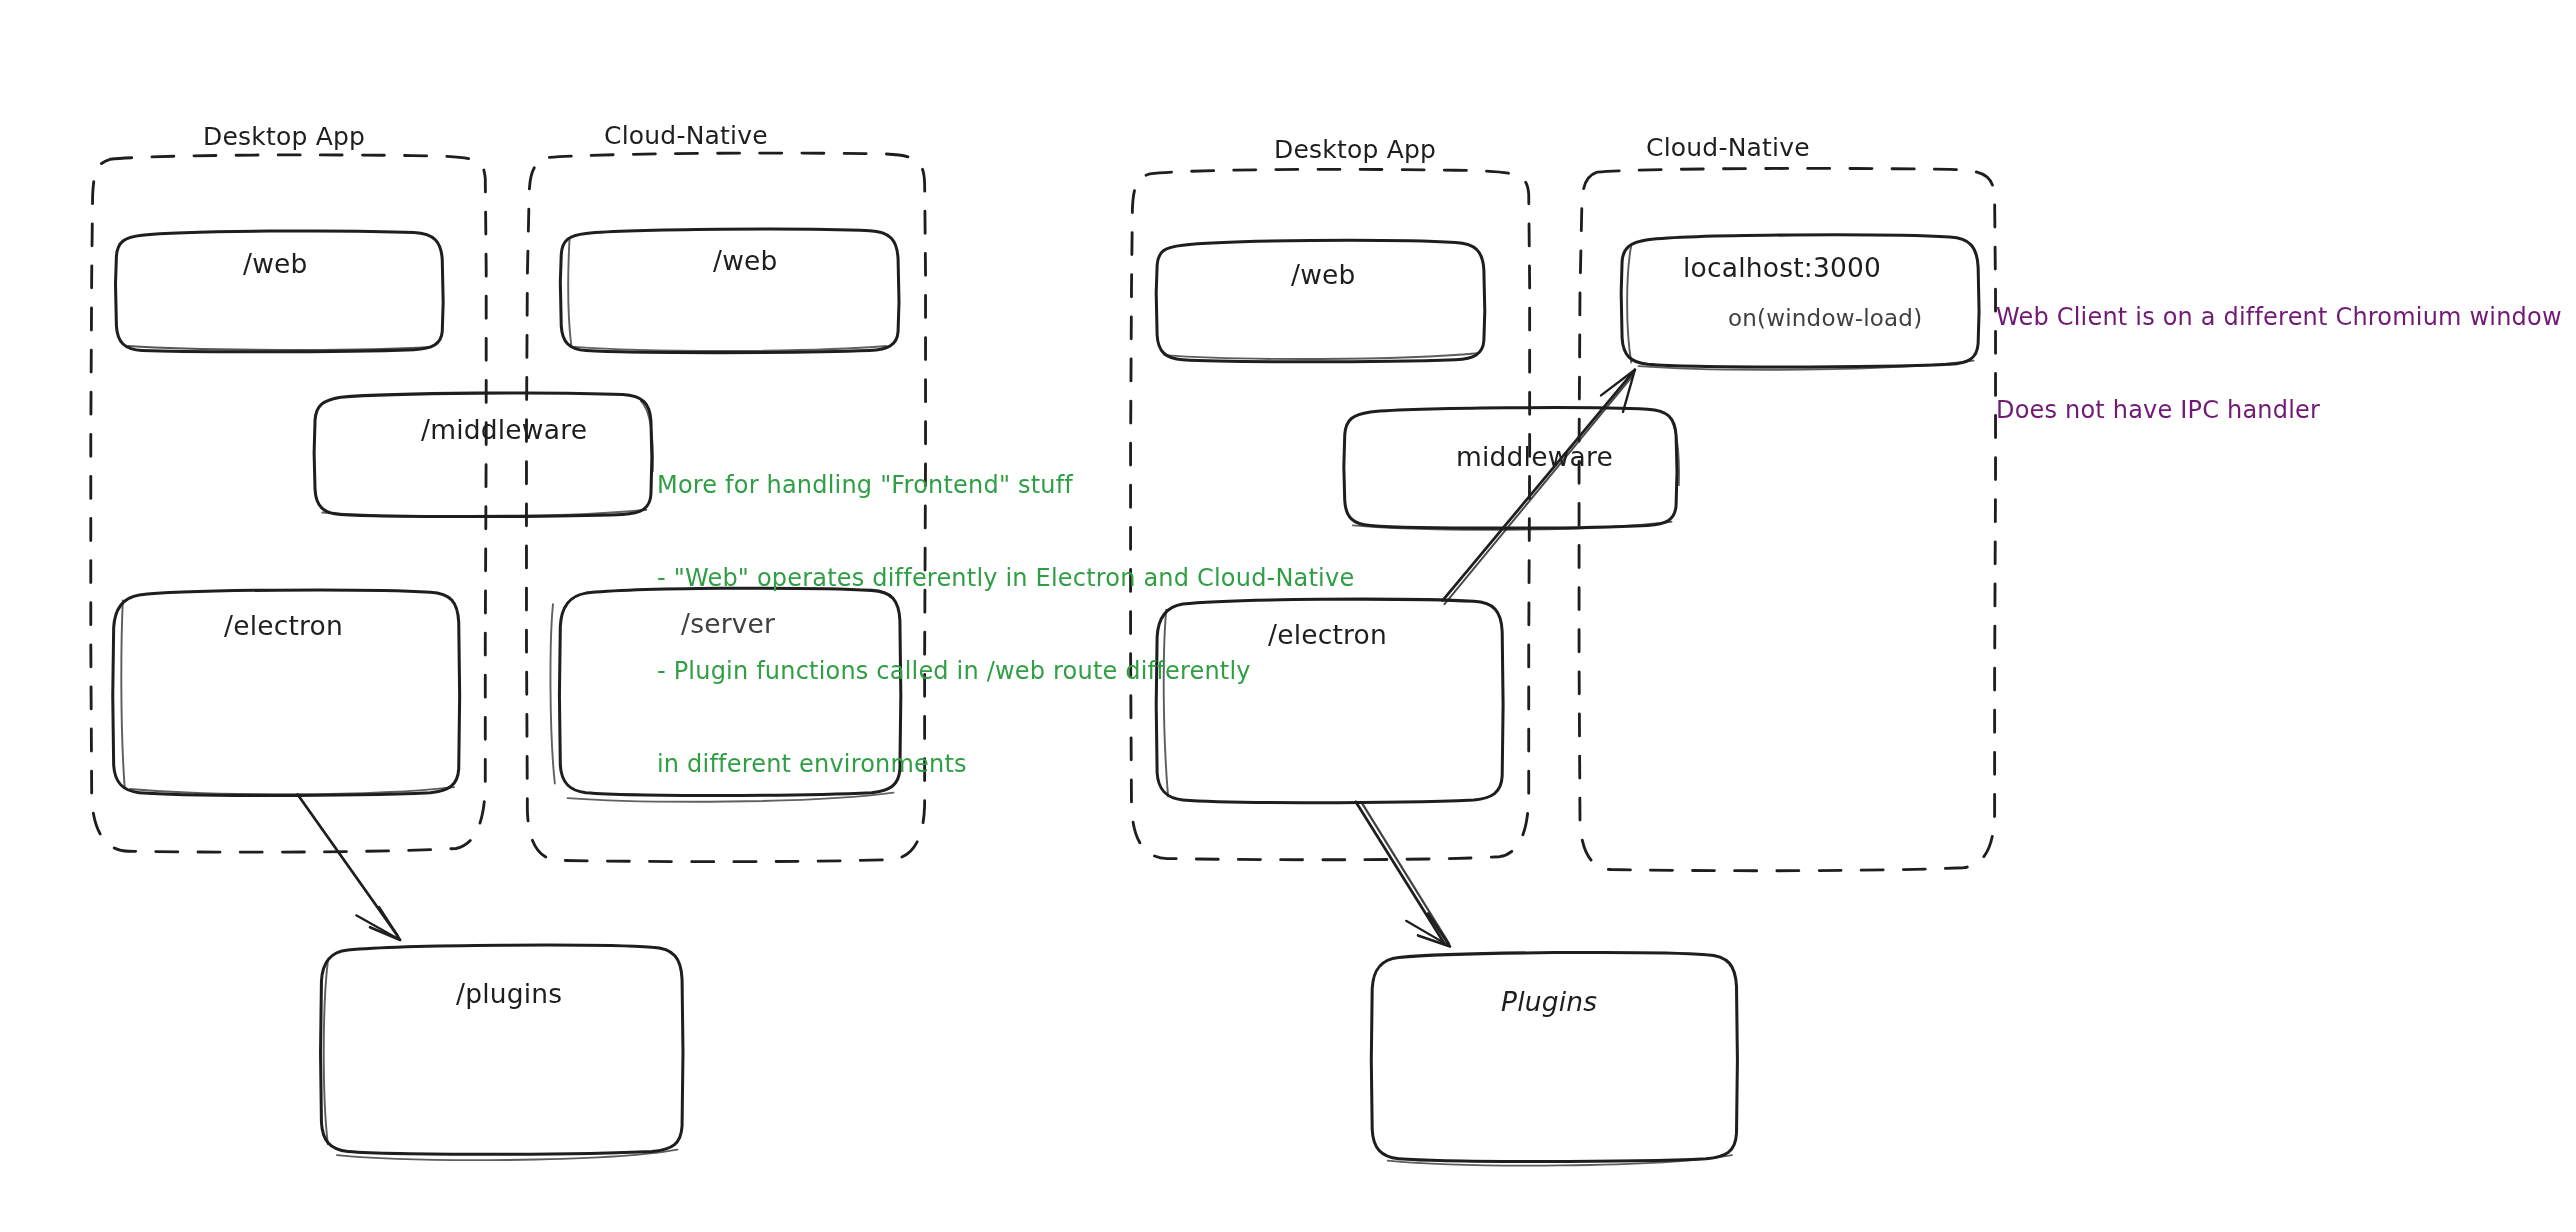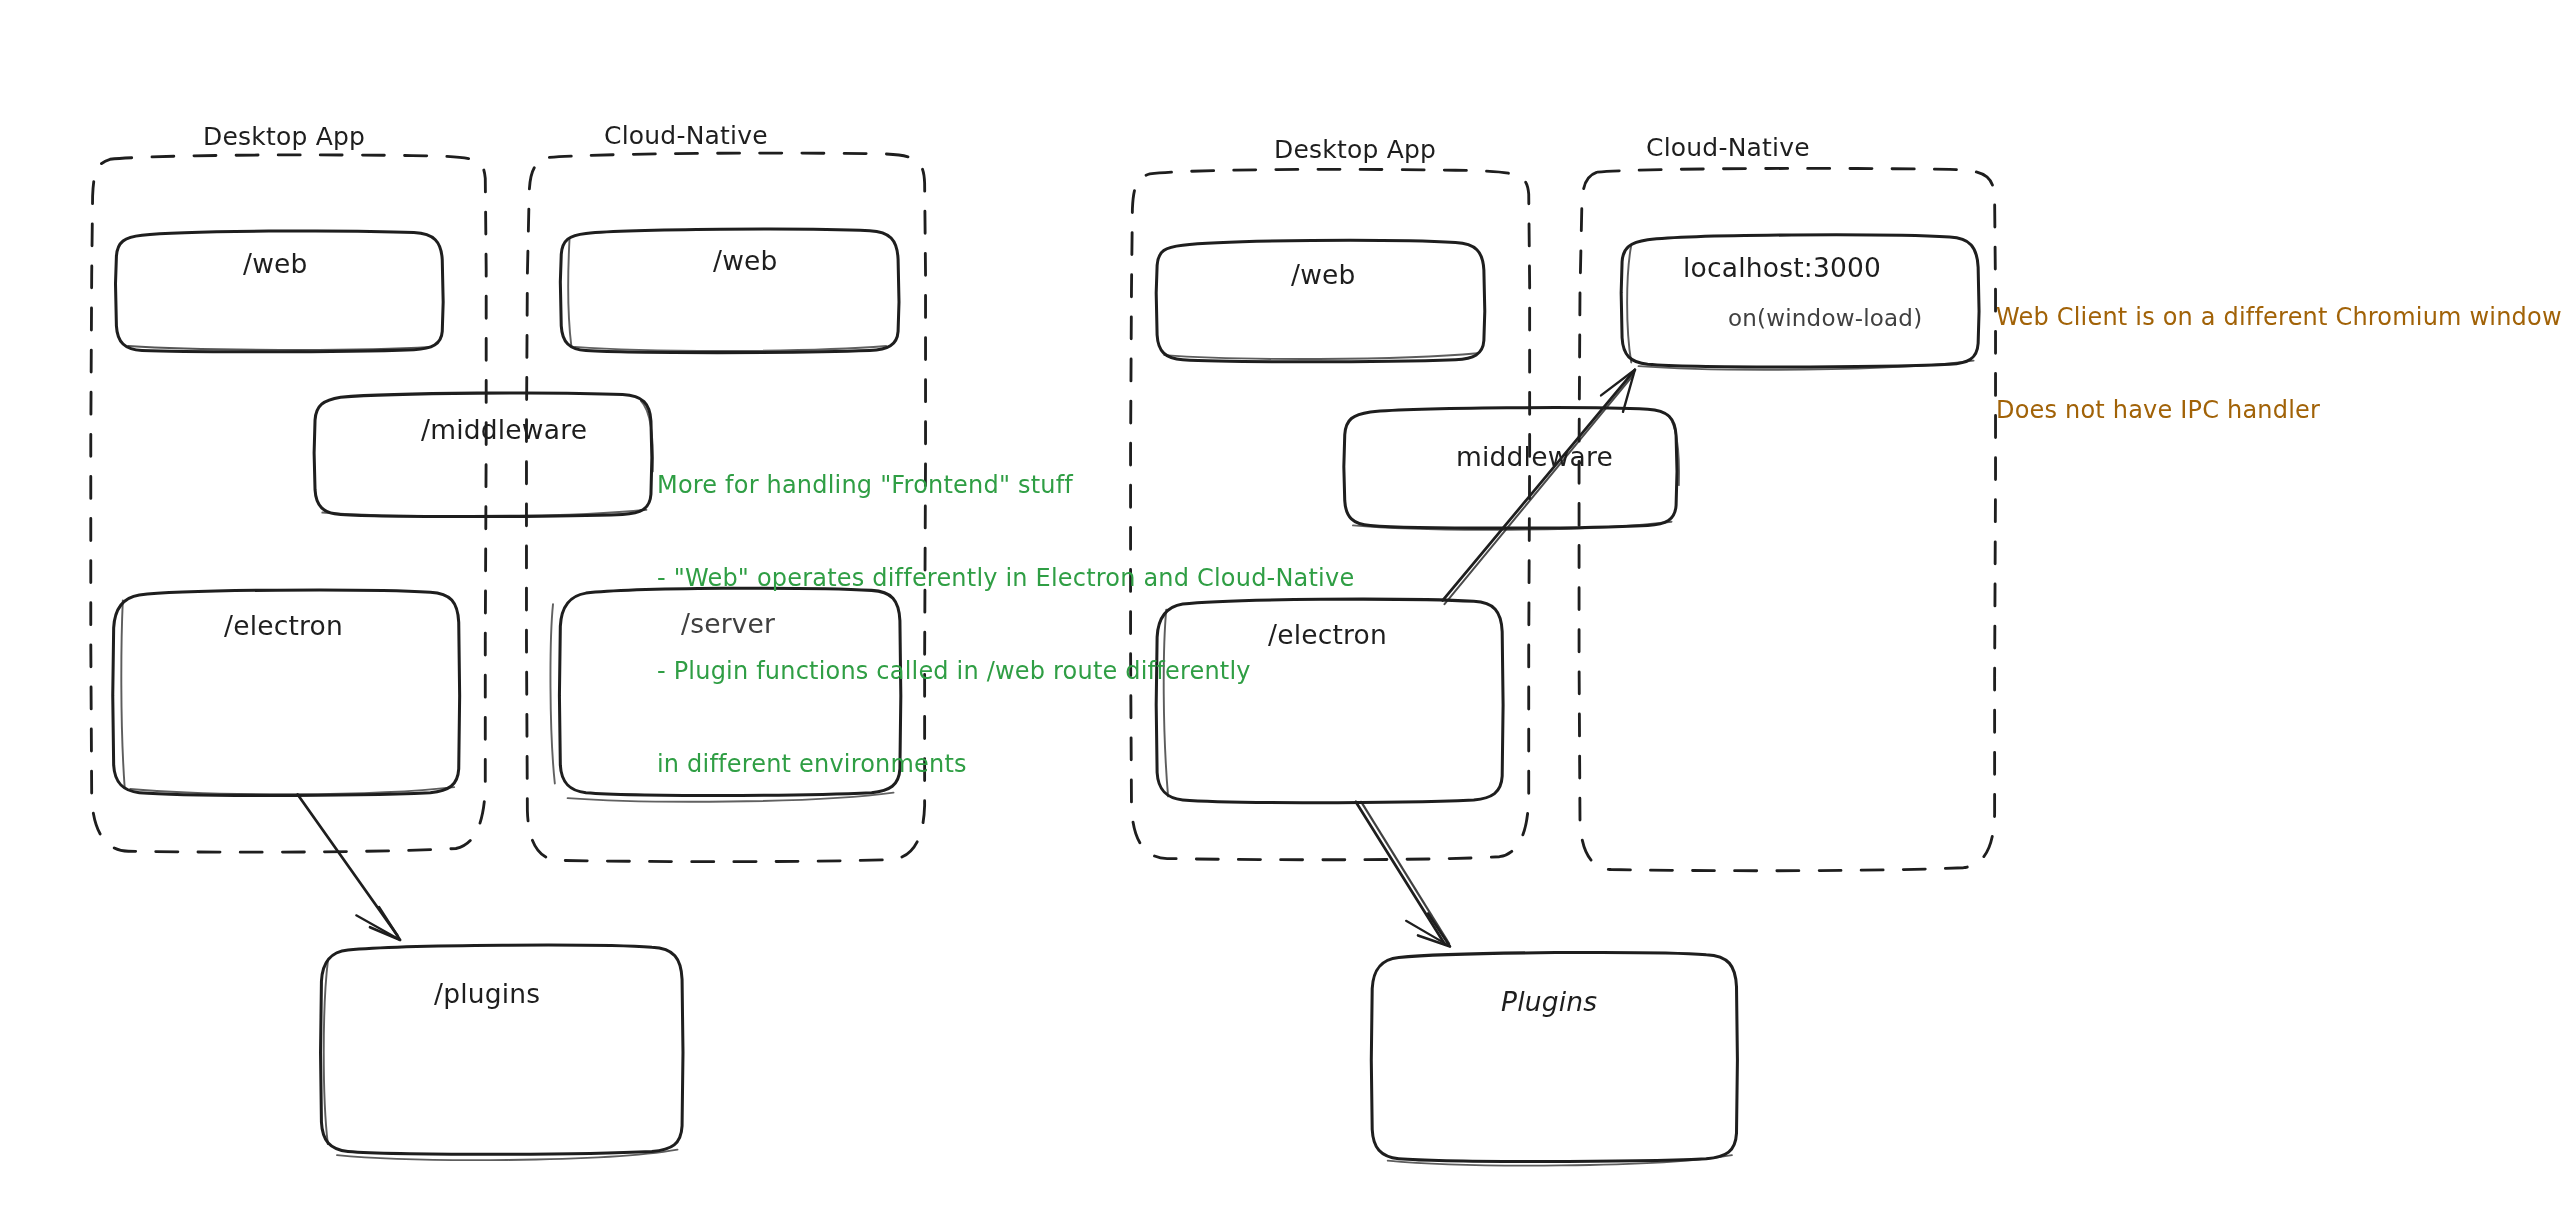--- a/index.html
+++ b/index.html
@@ -11,21 +11,21 @@
   #canvas{position:absolute;inset:0;width:2576px;height:1232px;}
   .lbl{
     position:absolute;white-space:pre;color:#1e1e1e;
     font-family:"DejaVu Sans", sans-serif;
     letter-spacing:0.2px;
   }
   .group-title{font-size:25px;}
   .box-title{font-size:26.5px;}
   .note{font-size:24px;line-height:31px;}
   .note-green{color:#2f9e44;}
-  .note-red{color:#a16207;}
+  .note-red{color:#701a75;}
   .red-sub{color:#404040;font-size:23px;}
   svg{position:absolute;left:0;top:0;overflow:visible;}
   .skstroke{fill:none;stroke:#1e1e1e;stroke-linecap:round;stroke-linejoin:round;}
 </style>
 </head>
 <body>
 
 <div id="canvas">
 
   <svg width="2576" height="1232" viewBox="0 0 2814 1346">
@@ -177,21 +177,21 @@
   </svg>
 
   <div class="lbl group-title" style="left:203px;top:122px;">Desktop App</div>
   <div class="lbl group-title" style="left:604px;top:121px;">Cloud-Native</div>
 
   <div class="lbl box-title" style="left:243px;top:248px;">/web</div>
   <div class="lbl box-title" style="left:713px;top:245px;">/web</div>
   <div class="lbl box-title" style="left:421px;top:414px;">/middleware</div>
   <div class="lbl box-title" style="left:224px;top:610px;">/electron</div>
   <div class="lbl box-title red-sub" style="left:681px;top:608px;font-size:26.5px;">/server</div>
-  <div class="lbl box-title" style="left:434px;top:978px;">/plugins</div>
+  <div class="lbl box-title" style="left:456px;top:978px;">/plugins</div>
 
   <div class="lbl group-title" style="left:1274px;top:135px;">Desktop App</div>
   <div class="lbl group-title" style="left:1646px;top:133px;">Cloud-Native</div>
 
   <div class="lbl box-title" style="left:1291px;top:259px;">/web</div>
   <div class="lbl box-title" style="left:1683px;top:252px;">localhost:3000</div>
   <div class="lbl red-sub" style="left:1728px;top:305px;">on(window-load)</div>
   <div class="lbl box-title" style="left:1456px;top:441px;">middleware</div>
   <div class="lbl box-title" style="left:1268px;top:619px;">/electron</div>
   <div class="lbl box-title" style="left:1501px;top:986px;font-style:italic;">Plugins</div>

